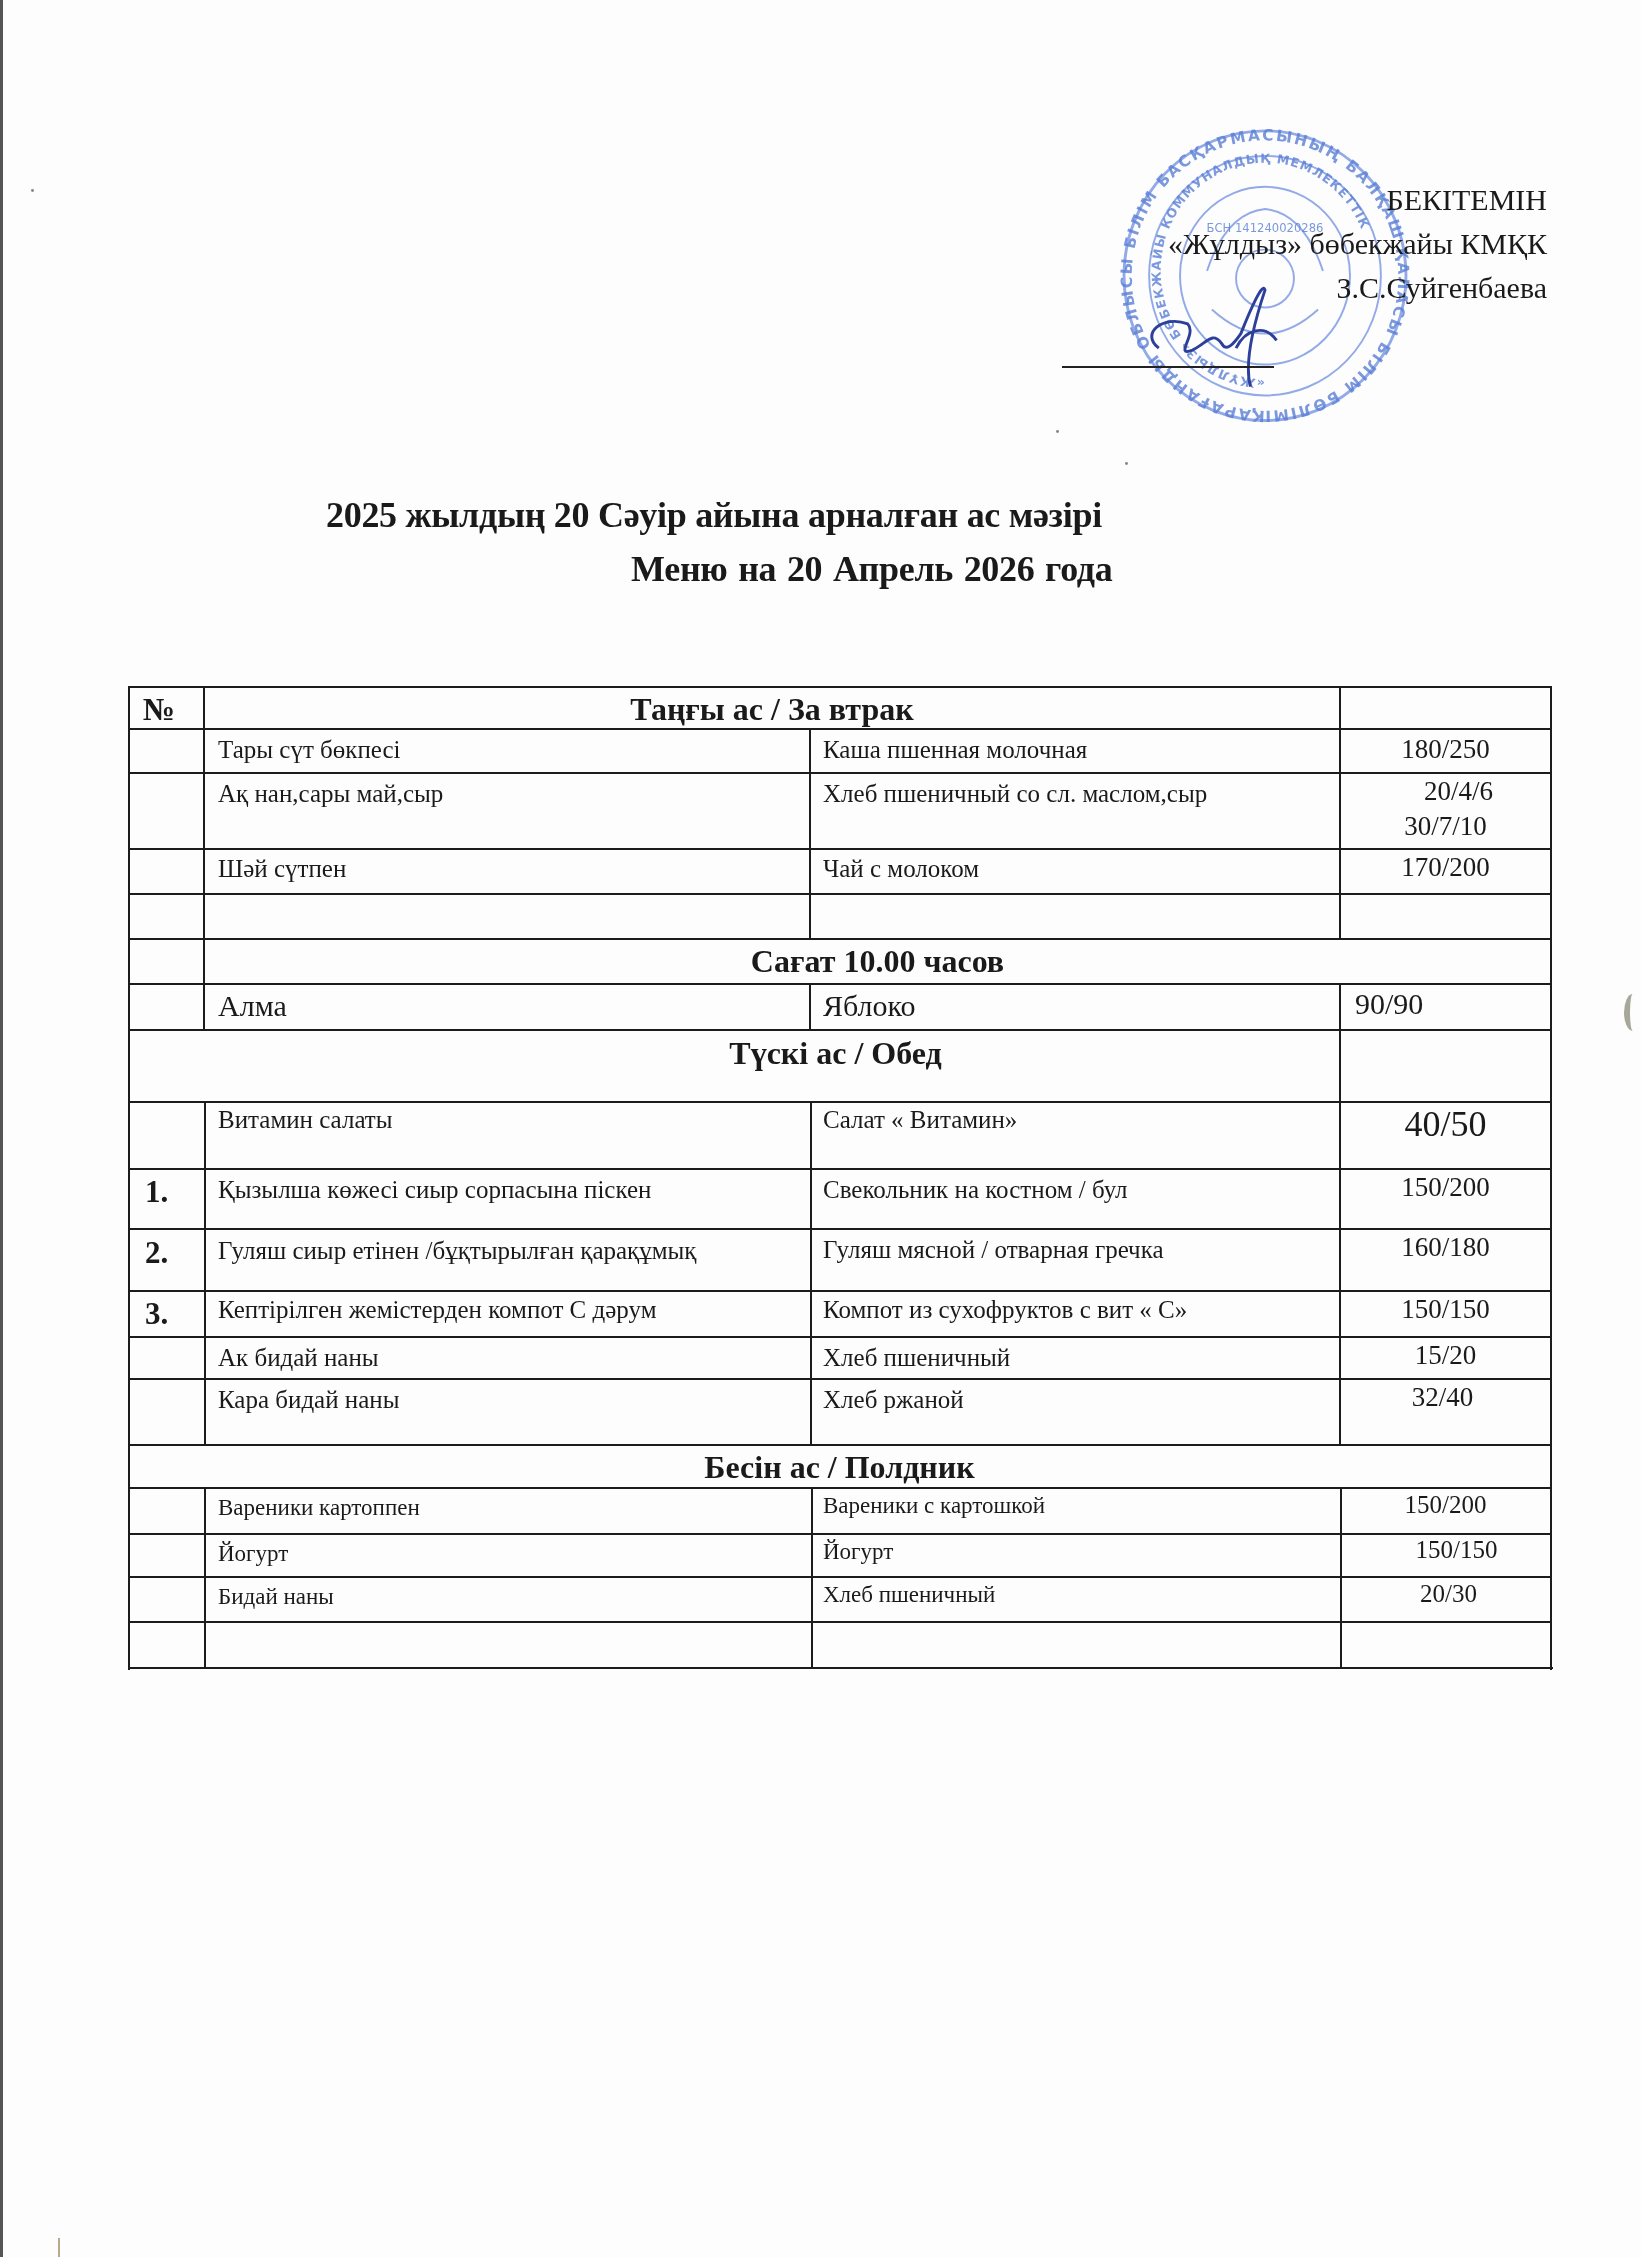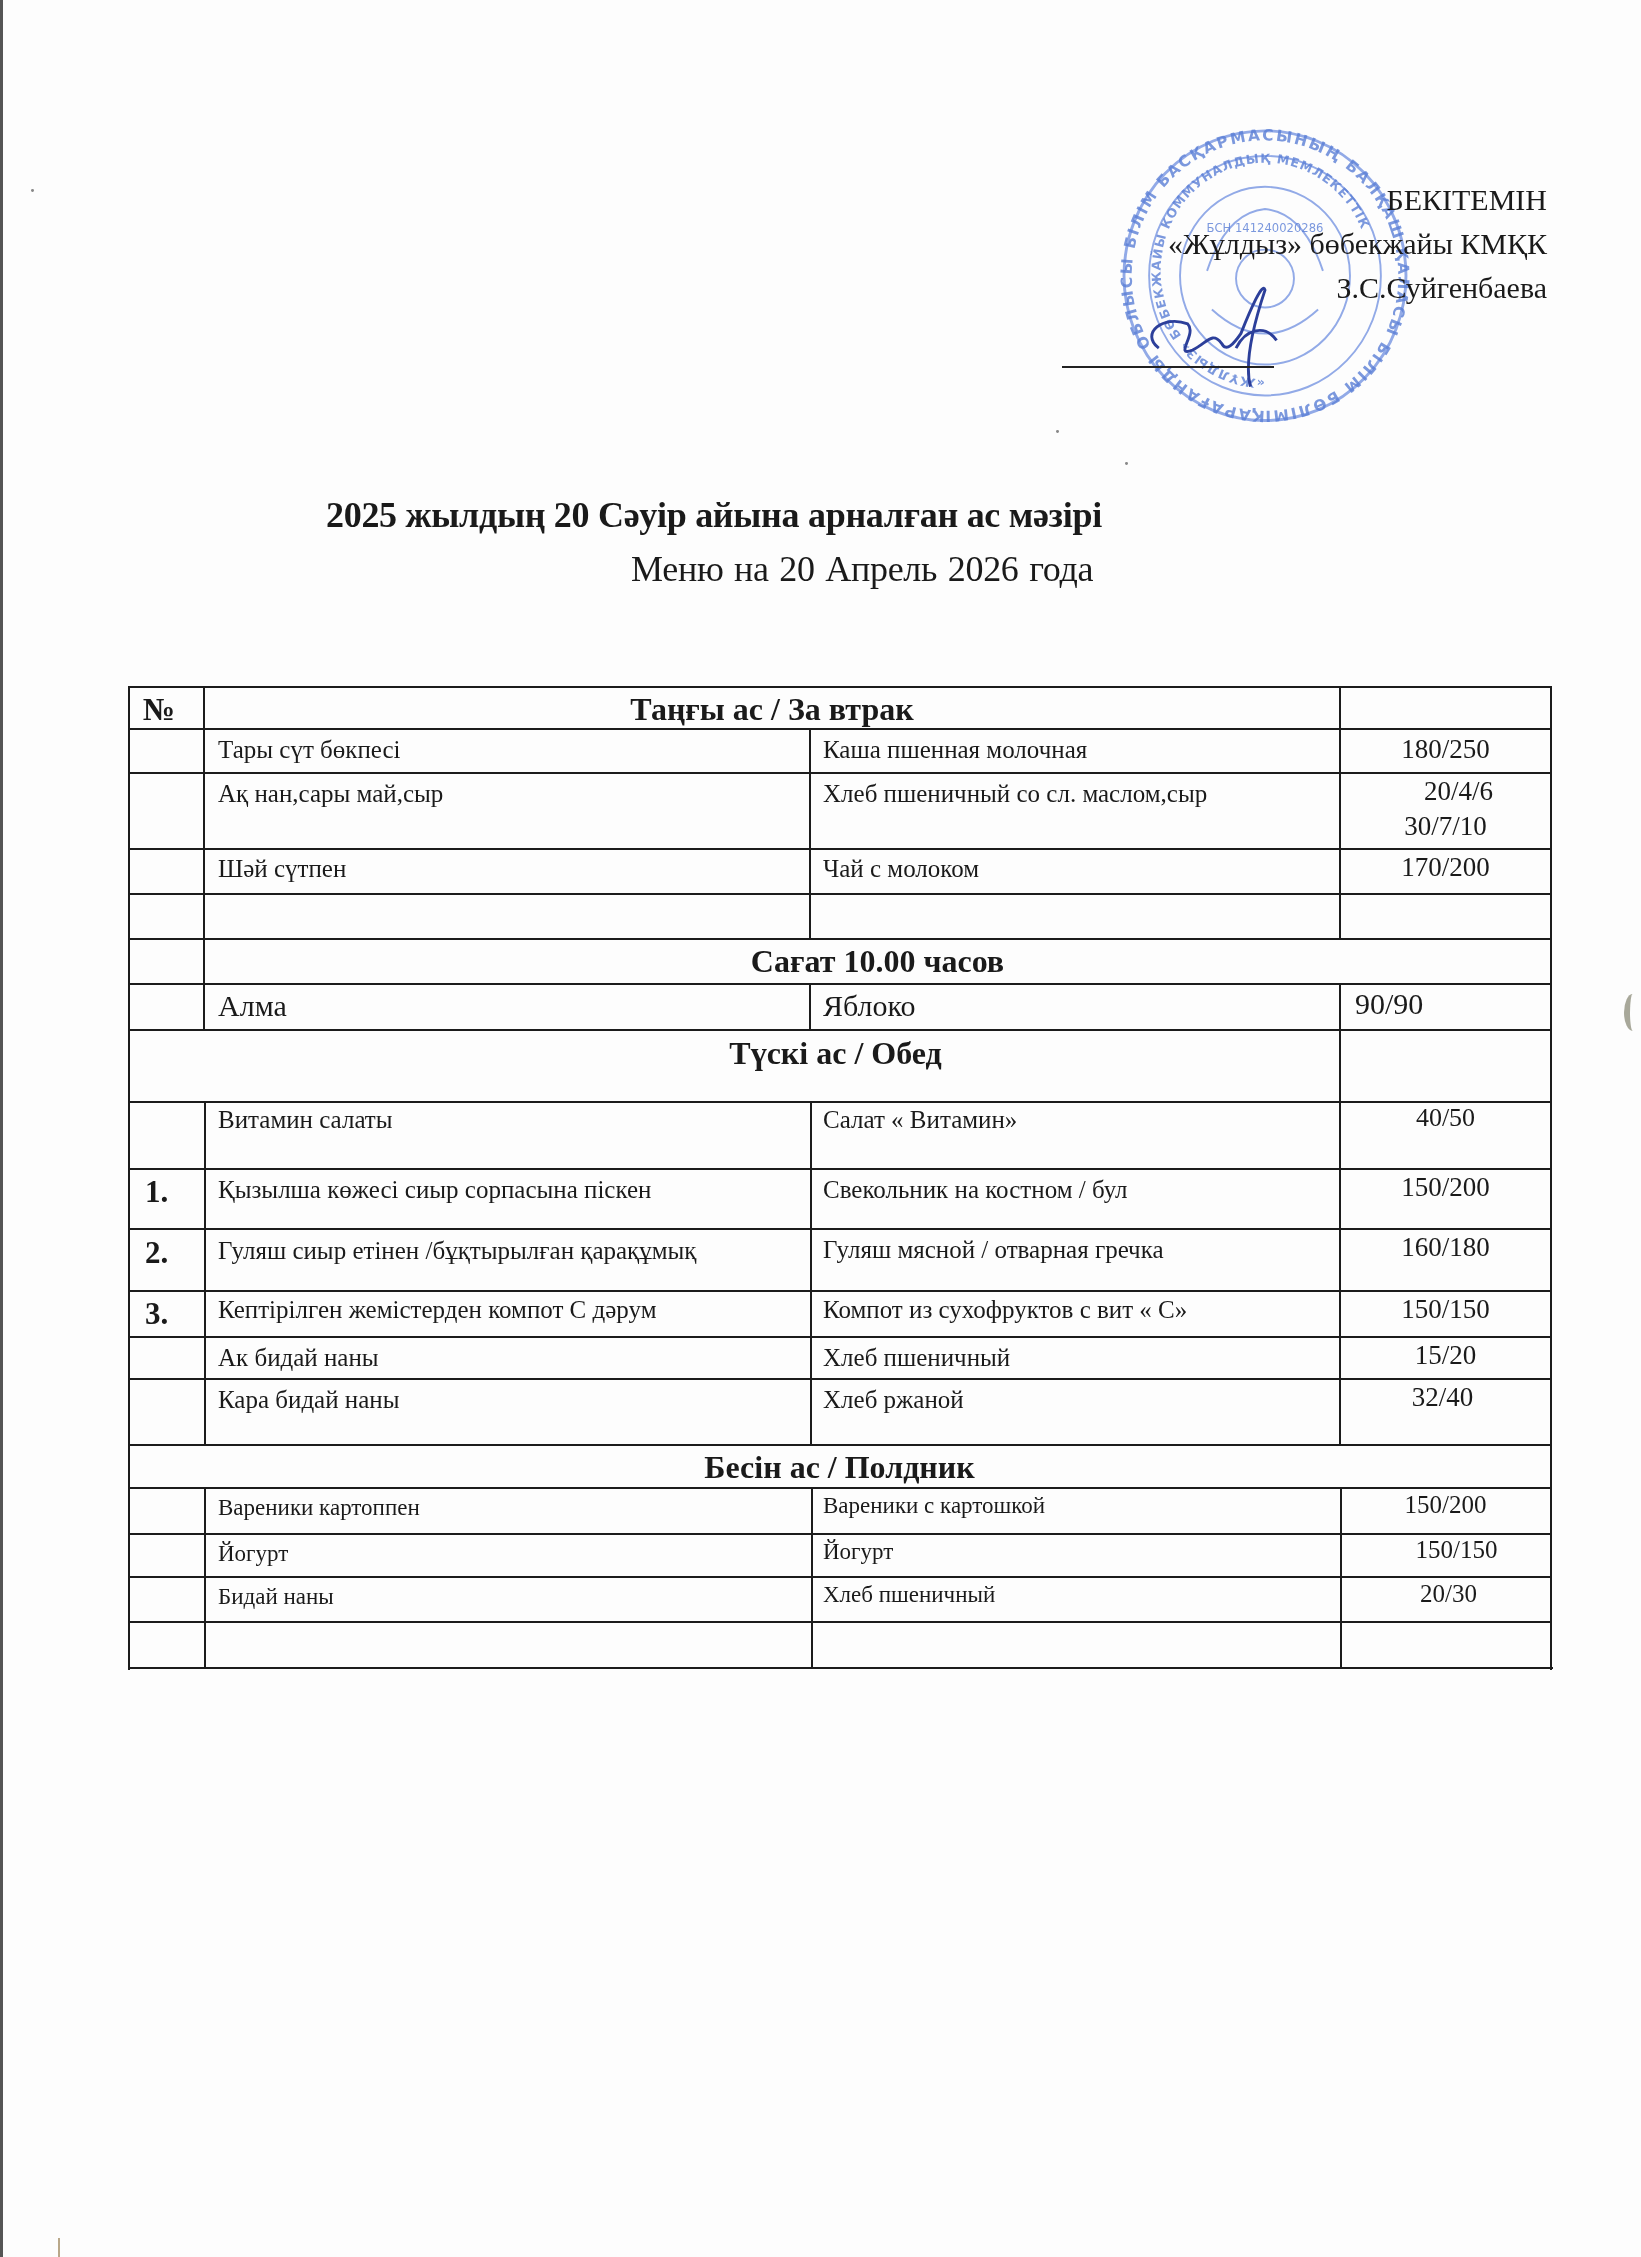--- a/index.html
+++ b/index.html
@@ -15,21 +15,21 @@
   
   .approval { position: absolute; right: 94px; top: 178px; text-align: right; font-size: 30px; line-height: 44px; }
   .approval div { white-space: nowrap; }
   .sig-line { position: absolute; left: 1062px; top: 366px; width: 212px; height: 1.9px; background: #222; }
 
   
   .stamp { position: absolute; left: 1120px; top: 126px; width: 290px; height: 309px; }
 
   
   .title-kz { position: absolute; left: 326px; top: 494px; font-size: 36px; font-weight: bold; white-space: nowrap; letter-spacing: -0.3px; }
-  .title-ru { position: absolute; left: 631px; top: 548px; font-size: 36px; font-weight: normal; white-space: nowrap; letter-spacing: -0.3px; word-spacing: 1.9px; }
+  .title-ru { position: absolute; left: 631px; top: 548px; font-size: 36px; font-weight: bold; white-space: nowrap; letter-spacing: -0.3px; word-spacing: 1.9px; }
 
   
   .tbl { position: absolute; left: 0; top: 0; width: 1641px; height: 2257px; pointer-events: none; }
   .hl, .vl { position: absolute; background: #1c1c1c; }
   .hl { height: 1.9px; }
   .vl { width: 1.9px; }
   .cell { position: absolute; font-size: 25px; white-space: nowrap; pointer-events: auto; }
   .cell.big { font-size: 30px; }
   .cell.hdr { font-size: 32px; font-weight: bold; }
   .cell.num { font-size: 31px; font-weight: bold; }
@@ -138,21 +138,21 @@
 
   <div class="cell hdr" style="left:205px;width:1345px;top:943px;text-align:center;">Сағат 10.00 часов</div>
   <div class="cell big" style="left:218px;top:989px;">Алма</div>
   <div class="cell big" style="left:823px;top:989px;">Яблоко</div>
   <div class="cell big" style="left:1355px;top:987px;">90/90</div>
 
   <div class="cell hdr" style="left:130px;width:1411px;top:1035px;text-align:center;">Түскі ас / Обед</div>
 
   <div class="cell" style="left:218px;top:1106px;">Витамин салаты</div>
   <div class="cell" style="left:823px;top:1106px;">Салат « Витамин»</div>
-  <div class="cell val" style="left:1341px;width:209px;top:1103px;font-size:26px;">40/50</div>
+  <div class="cell val" style="left:1341px;width:209px;top:1103px;font-size:36px;">40/50</div>
 
   <div class="cell num" style="left:145px;top:1174px;">1.</div>
   <div class="cell" style="left:218px;top:1176px;">Қызылша  көжесі сиыр сорпасына піскен</div>
   <div class="cell" style="left:823px;top:1176px;">Свекольник    на костном  / бул</div>
   <div class="cell val" style="left:1341px;width:209px;top:1172px;font-size:27px;">150/200</div>
 
   <div class="cell num" style="left:145px;top:1235px;">2.</div>
   <div class="cell wrap" style="left:218px;width:579px;top:1236px;">Гуляш  сиыр етінен /бұқтырылған қарақұмық</div>
   <div class="cell" style="left:823px;top:1236px;">Гуляш мясной / отварная гречка</div>
   <div class="cell val" style="left:1341px;width:209px;top:1232px;font-size:27px;">160/180</div>

